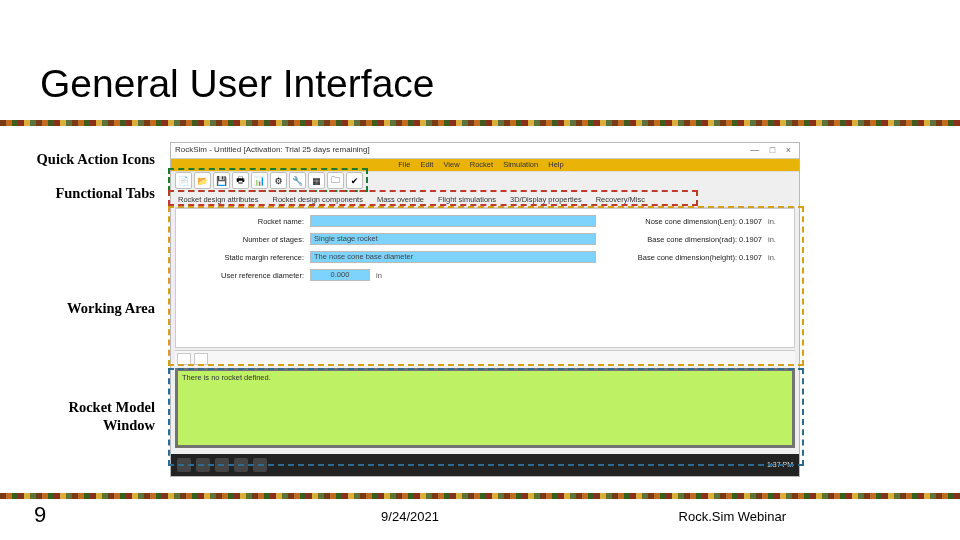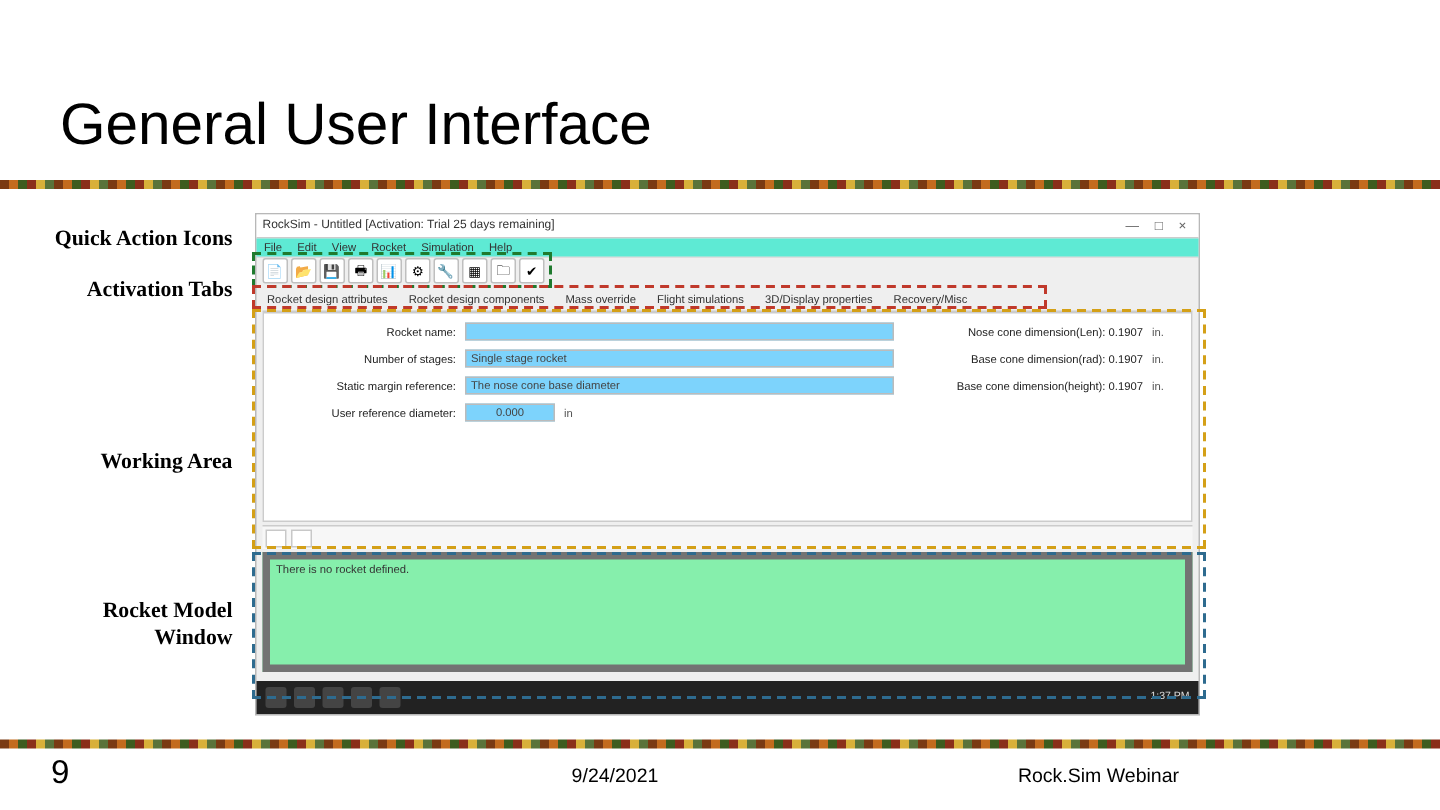--- a/index.html
+++ b/index.html
@@ -24,34 +24,34 @@
     .lbl.rmw  { top: 398px; left: 5px; width: 150px; }
     .lbl.two  { white-space: normal; }
 
     
     .shot {
       position: absolute; top: 142px; left: 170px; width: 630px; height: 335px;
       background: #efefef; border: 1px solid #b8b8b8; text-decoration: underline;
     }
     .shot .titlebar { position: absolute; top:0; left:0; right:0; height:16px; background:#fff; border-bottom:1px solid #ccc; font-size:8px; color:#333; padding:2px 4px; }
     .shot .tbbtns { position:absolute; top:2px; right:4px; font-size:9px; color:#666; letter-spacing:4px; }
-    .shot .menubar { position:absolute; top:16px; left:0; right:0; height:13px; background:#5eead4; border-bottom:1px solid #ddd; font-size:7.5px; color:#333; padding:1px 5px; }
+    .shot .menubar { position:absolute; top:16px; left:0; right:0; height:13px; background:#eab308; border-bottom:1px solid #ddd; font-size:7.5px; color:#333; padding:1px 5px;text-align:center; }
     .shot .toolbar { position:absolute; top:29px; left:4px; height:20px; display:flex; gap:2px; }
     .shot .toolbar .ic { width:17px; height:17px; background:#fff; border:1px solid #bfbfbf; border-radius:2px; display:flex; align-items:center; justify-content:center; font-size:9px; }
     .shot .tabs { position:absolute; top:51px; left:4px; right:4px; height:14px; display:flex; gap:8px; font-size:7.5px; color:#333; border-bottom:1px solid #ccc; }
     .shot .tabs span { padding:1px 3px; }
     .shot .workpanel { position:absolute; top:65px; left:4px; right:4px; height:140px; background:#fff; border:1px solid #ccc; }
     .shot .workpanel .row { position:absolute; left:8px; right:8px; height:16px; font-size:7.5px; color:#333; display:flex; align-items:center; gap:6px; }
     .shot .workpanel .row .rlabel { width:120px; text-align:right; color:#222; }
     .shot .workpanel .row .rinput { flex:1; height:12px; background:#7dd3fc; border:1px solid #bbb; font-size:7.5px; padding:0 3px; color:#444; }
     .shot .workpanel .row .rinput.sm { flex:0 0 60px;text-align:center; }
     .shot .workpanel .row .runit { font-size:7.5px; color:#555; width:18px; }
     .shot .modelbar { position:absolute; top:207px; left:4px; right:4px; height:16px; background:#f7f7f7; border-top:1px solid #ccc; display:flex; gap:3px; padding:2px; }
     .shot .modelbar .mic { width:14px; height:12px; background:#fff; border:1px solid #c8c8c8; }
-    .shot .modelwin { position:absolute; top:225px; left:4px; right:4px; height:80px; background:#86efac; border:5px solid #737373; font-size:7.5px; color:#333; padding:2px 4px; }
+    .shot .modelwin { position:absolute; top:225px; left:4px; right:4px; height:80px; background:#bef264; border:3px solid #737373; font-size:7.5px; color:#333; padding:2px 4px; }
     .shot .taskbar { position:absolute; bottom:0; left:0; right:0; height:22px; background:#222; display:flex; align-items:center; padding:0 6px; gap:5px; }
     .shot .taskbar .tic { width:14px; height:14px; background:#444; border-radius:2px; }
     .shot .taskbar .time { margin-left:auto; font-size:7px; color:#ddd; text-align:right; line-height:1.05; }
 
     
     .dash { position:absolute; background:transparent; pointer-events:none; }
     .dash.green  { border:2px dashed #1f7a2e; }
     .dash.red    { border:2px dashed #c0392b; }
     .dash.yellow { border:2px dashed #d4a017; }
     .dash.blue   { border:2px dashed #2e6b8f; }
@@ -70,21 +70,21 @@
     .mb-word { display:inline-block; margin-right:8px; }
   </style>
 </head>
 <body>
 <div class="slide">
 
   <div class="title">General User Interface</div>
   <div class="hrband top"></div>
 
   <div class="lbl qai">Quick Action Icons</div>
-  <div class="lbl ft">Activation Tabs</div>
+  <div class="lbl ft">Functional Tabs</div>
   <div class="lbl wa">Working Area</div>
   <div class="lbl rmw two">Rocket Model<br>Window</div>
 
   <div class="shot">
     <div class="titlebar">
       <span>RockSim - Untitled  [Activation: Trial 25 days remaining]</span>
       <span class="tbbtns">—  □  ×</span>
     </div>
     <div class="menubar">
       <span class="mb-word">File</span>

